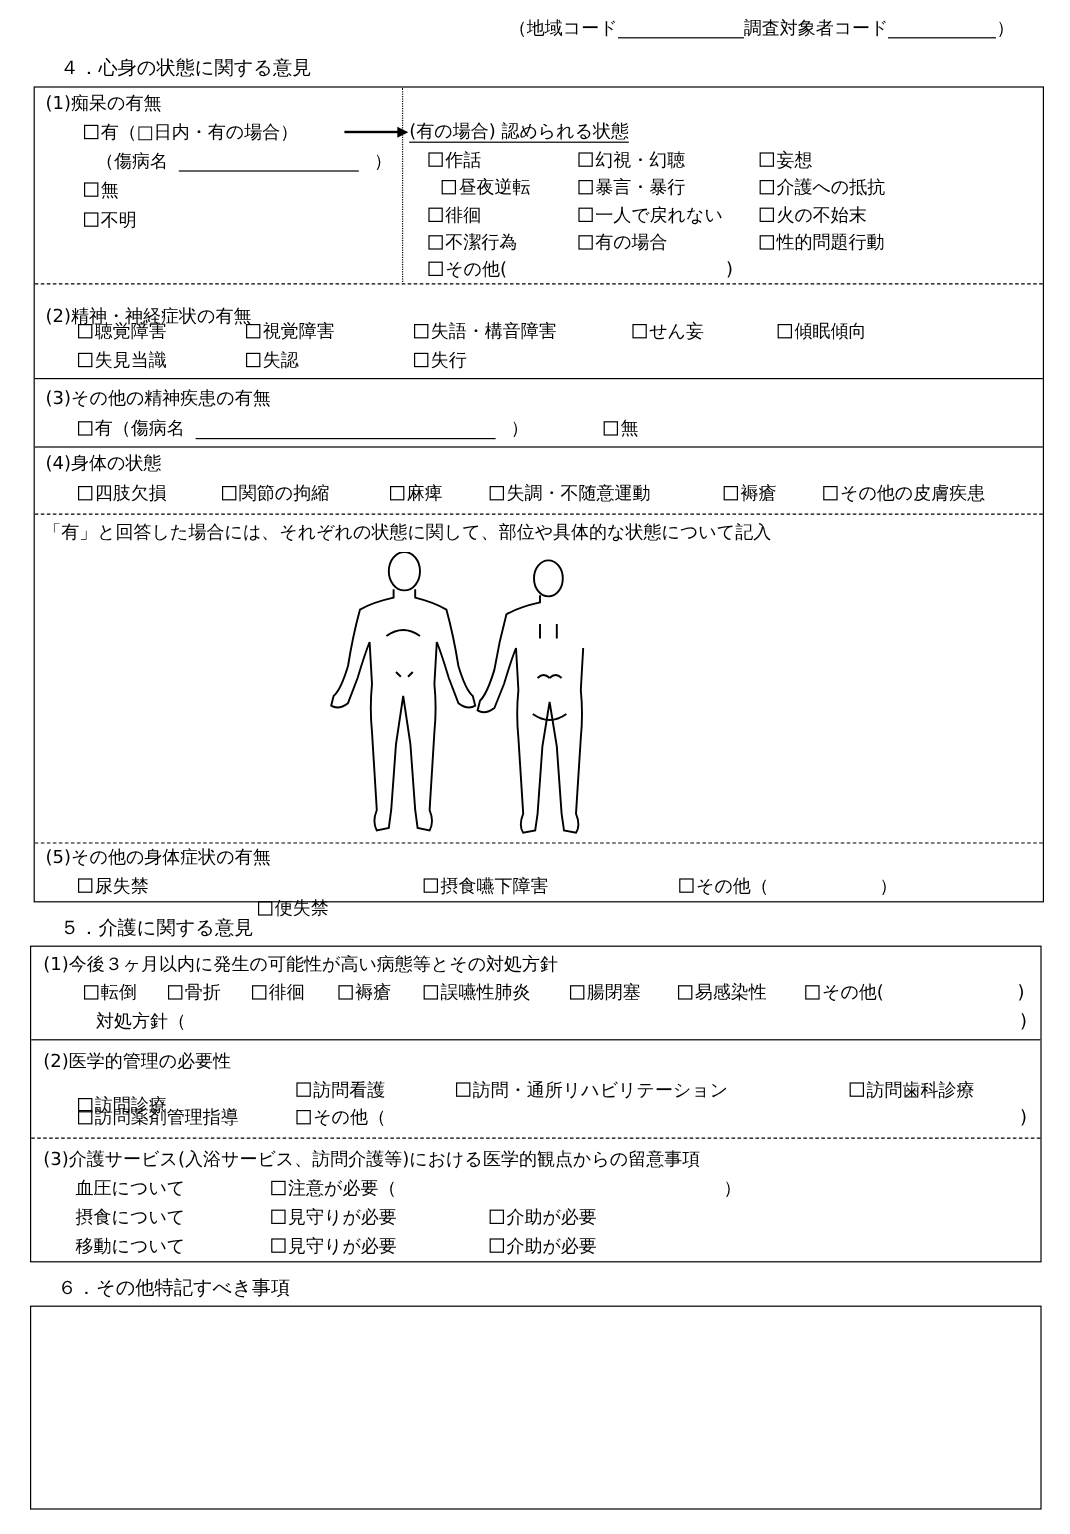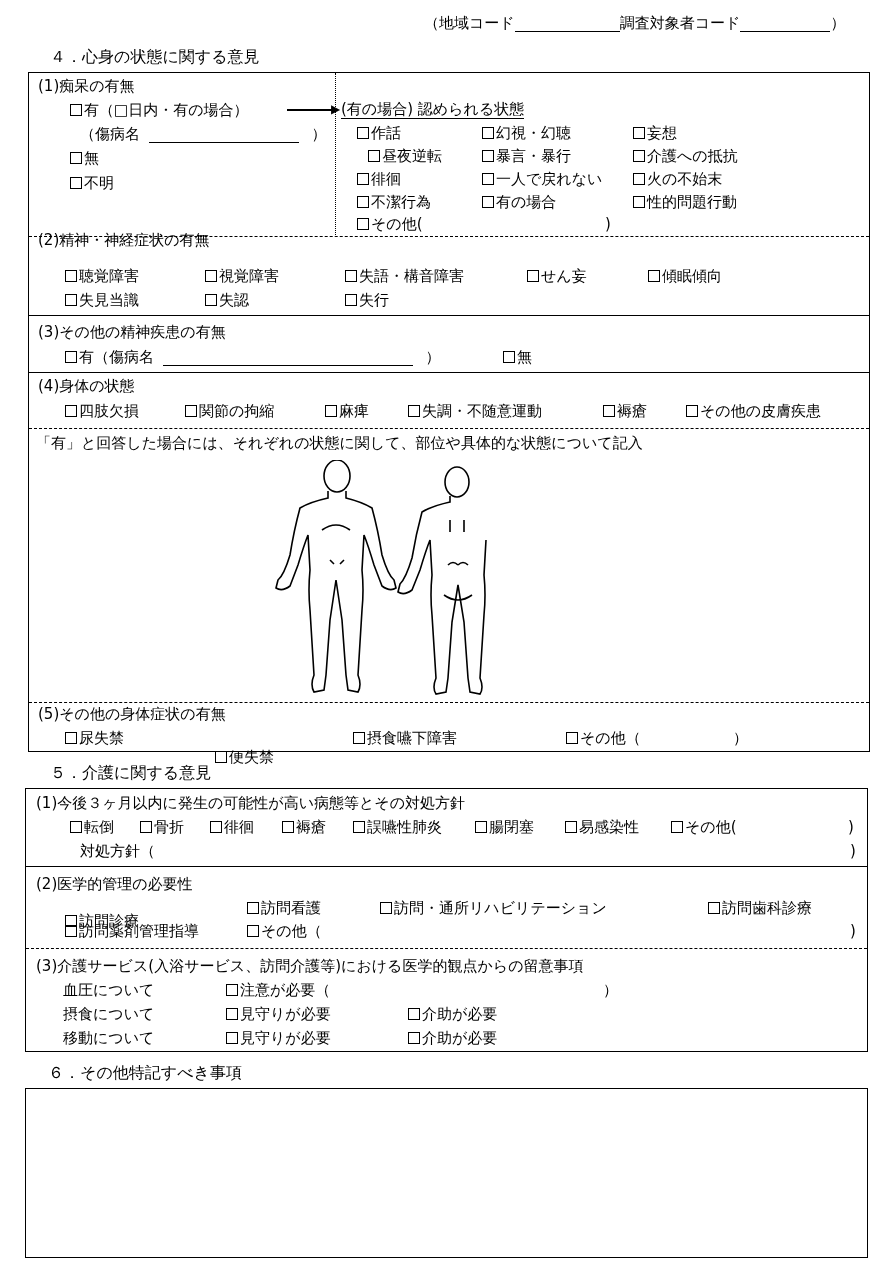--- a/index.html
+++ b/index.html
@@ -53,21 +53,21 @@
 <div class="abs" style="left:482px; top:170px;"><span class="cb"></span><span>一人で戻れない</span></div>
 <div class="abs" style="left:633px; top:170px;"><span class="cb"></span><span>火の不始末</span></div>
 <div class="abs" style="left:357px; top:193px;"><span class="cb"></span><span>不潔行為</span></div>
 <div class="abs" style="left:482px; top:193px;"><span class="cb"></span><span>有の場合</span></div>
 <div class="abs" style="left:633px; top:193px;"><span class="cb"></span><span>性的問題行動</span></div>
 <div class="abs" style="left:357px; top:215px;"><span class="cb"></span><span>その他(</span></div>
 <div class="abs" style="left:605px; top:215px;">)</div>
 
 <div class="hd" style="left:29px; top:236px; width:840px;"></div>
 
-<div class="abs" style="left:38px; top:231px;">(2)精神・神経症状の有無</div>
+<div class="abs" style="left:38px; top:254px;">(2)精神・神経症状の有無</div>
 <div class="abs" style="left:65px; top:267px;"><span class="cb"></span><span>聴覚障害</span></div>
 <div class="abs" style="left:205px; top:267px;"><span class="cb"></span><span>視覚障害</span></div>
 <div class="abs" style="left:345px; top:267px;"><span class="cb"></span><span>失語・構音障害</span></div>
 <div class="abs" style="left:527px; top:267px;"><span class="cb"></span><span>せん妄</span></div>
 <div class="abs" style="left:648px; top:267px;"><span class="cb"></span><span>傾眠傾向</span></div>
 <div class="abs" style="left:65px; top:291px;"><span class="cb"></span><span>失見当識</span></div>
 <div class="abs" style="left:205px; top:291px;"><span class="cb"></span><span>失認</span></div>
 <div class="abs" style="left:345px; top:291px;"><span class="cb"></span><span>失行</span></div>
 
 <div class="hs" style="left:29px; top:315px; width:840px;"></div>

